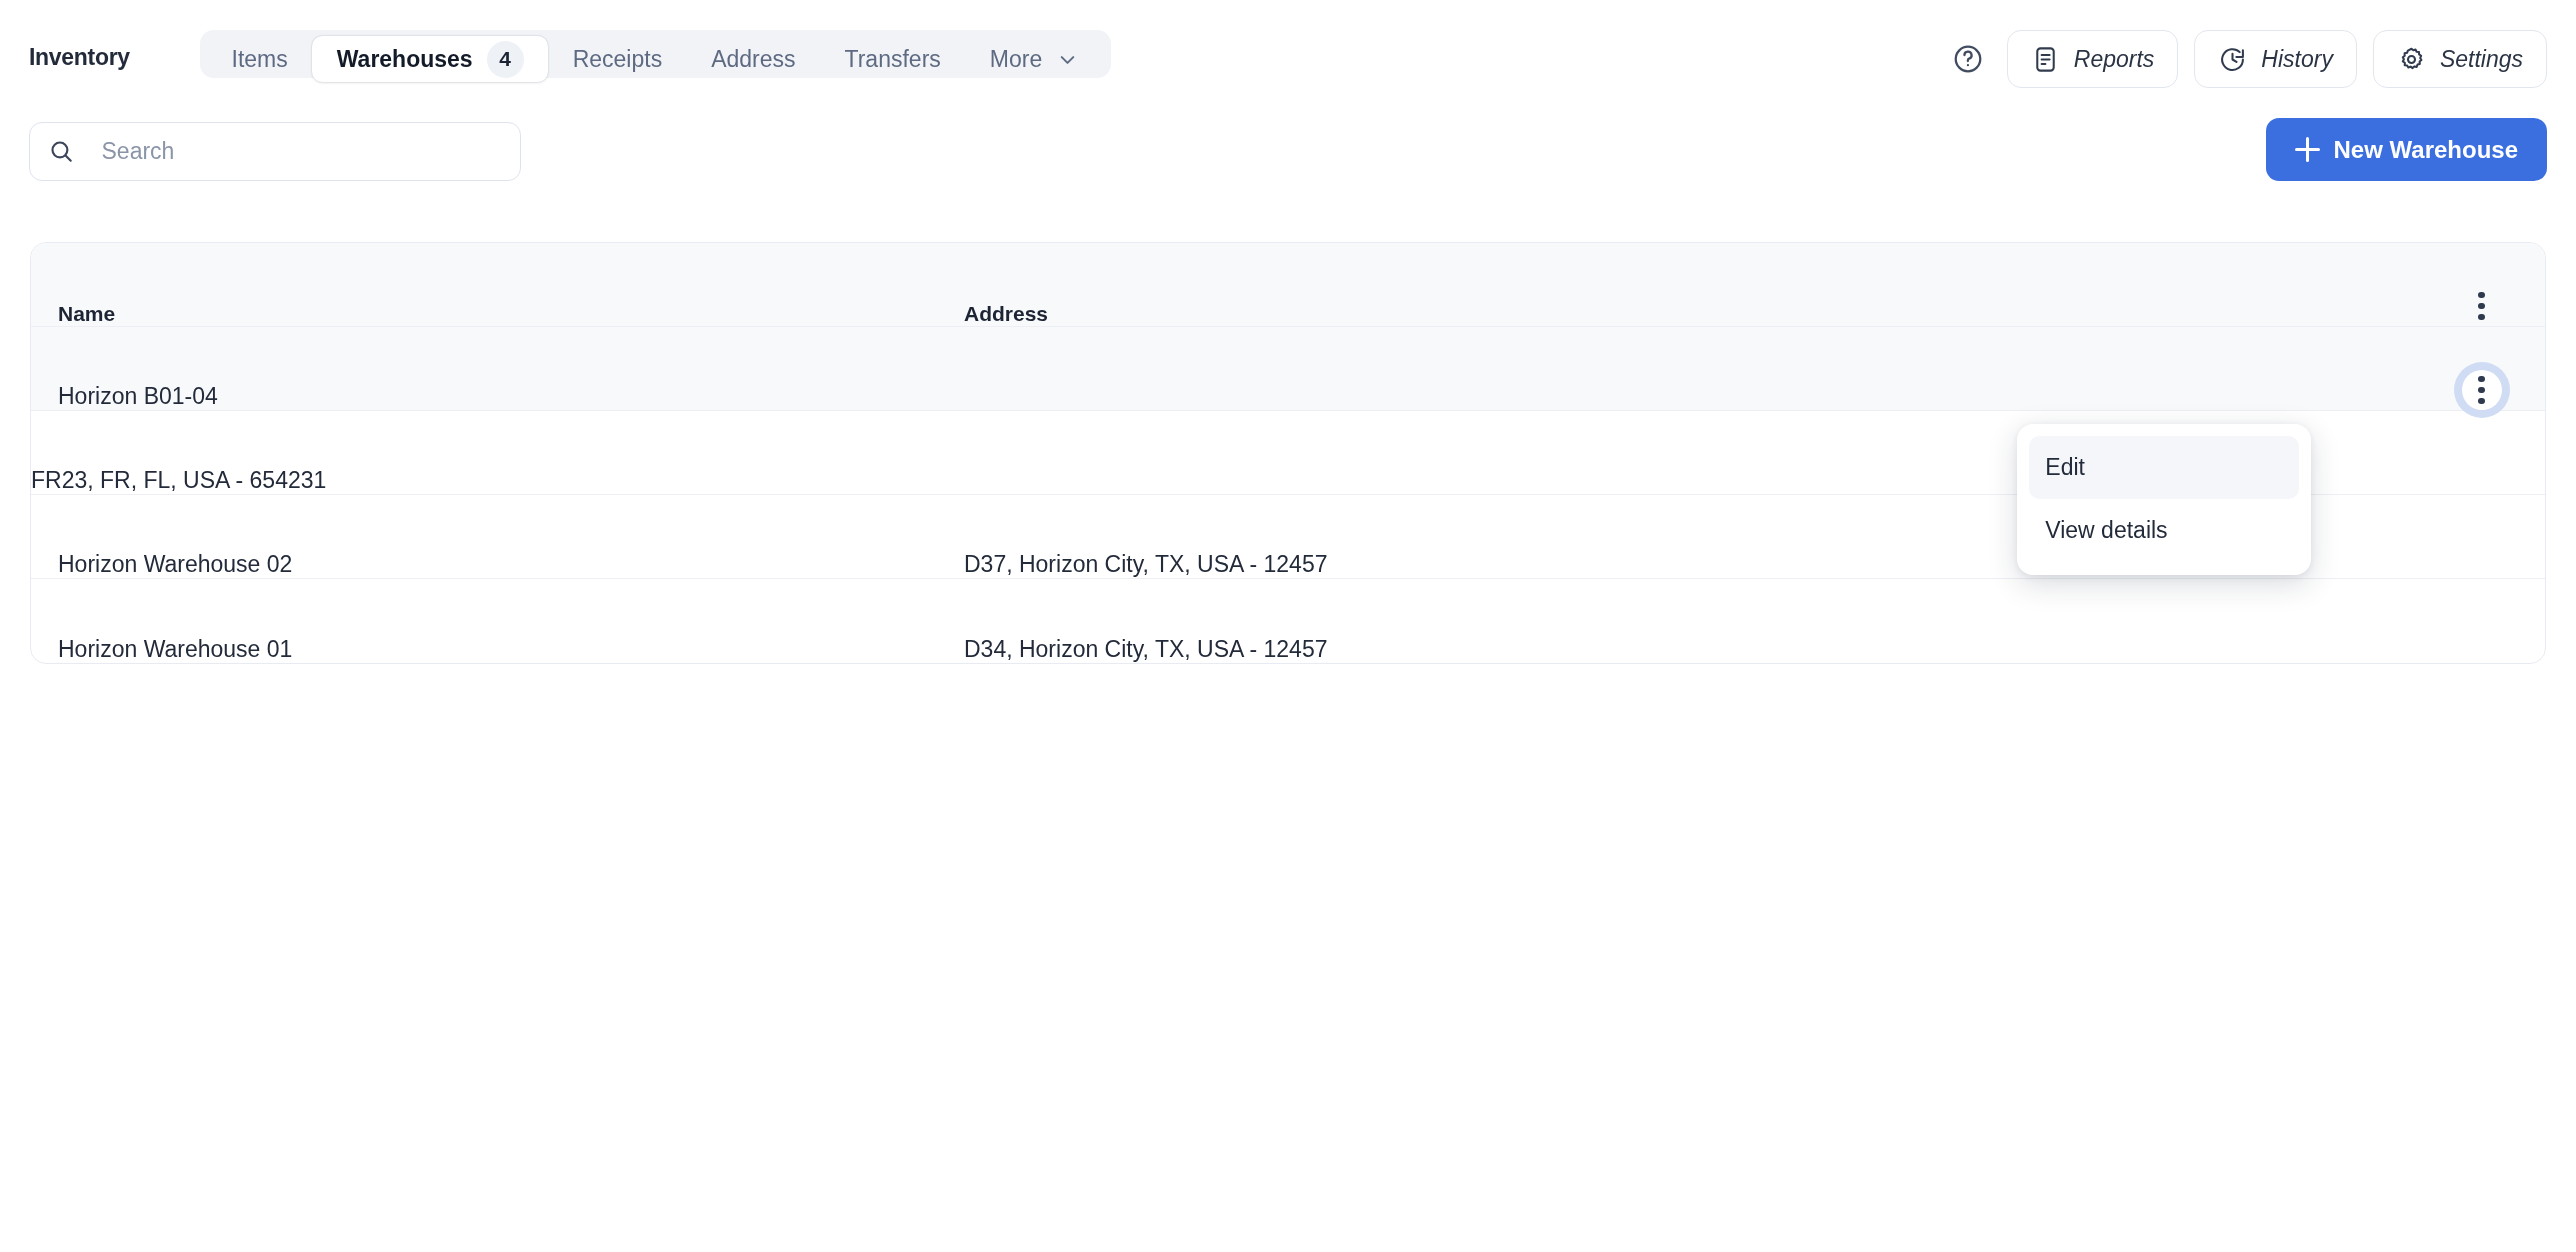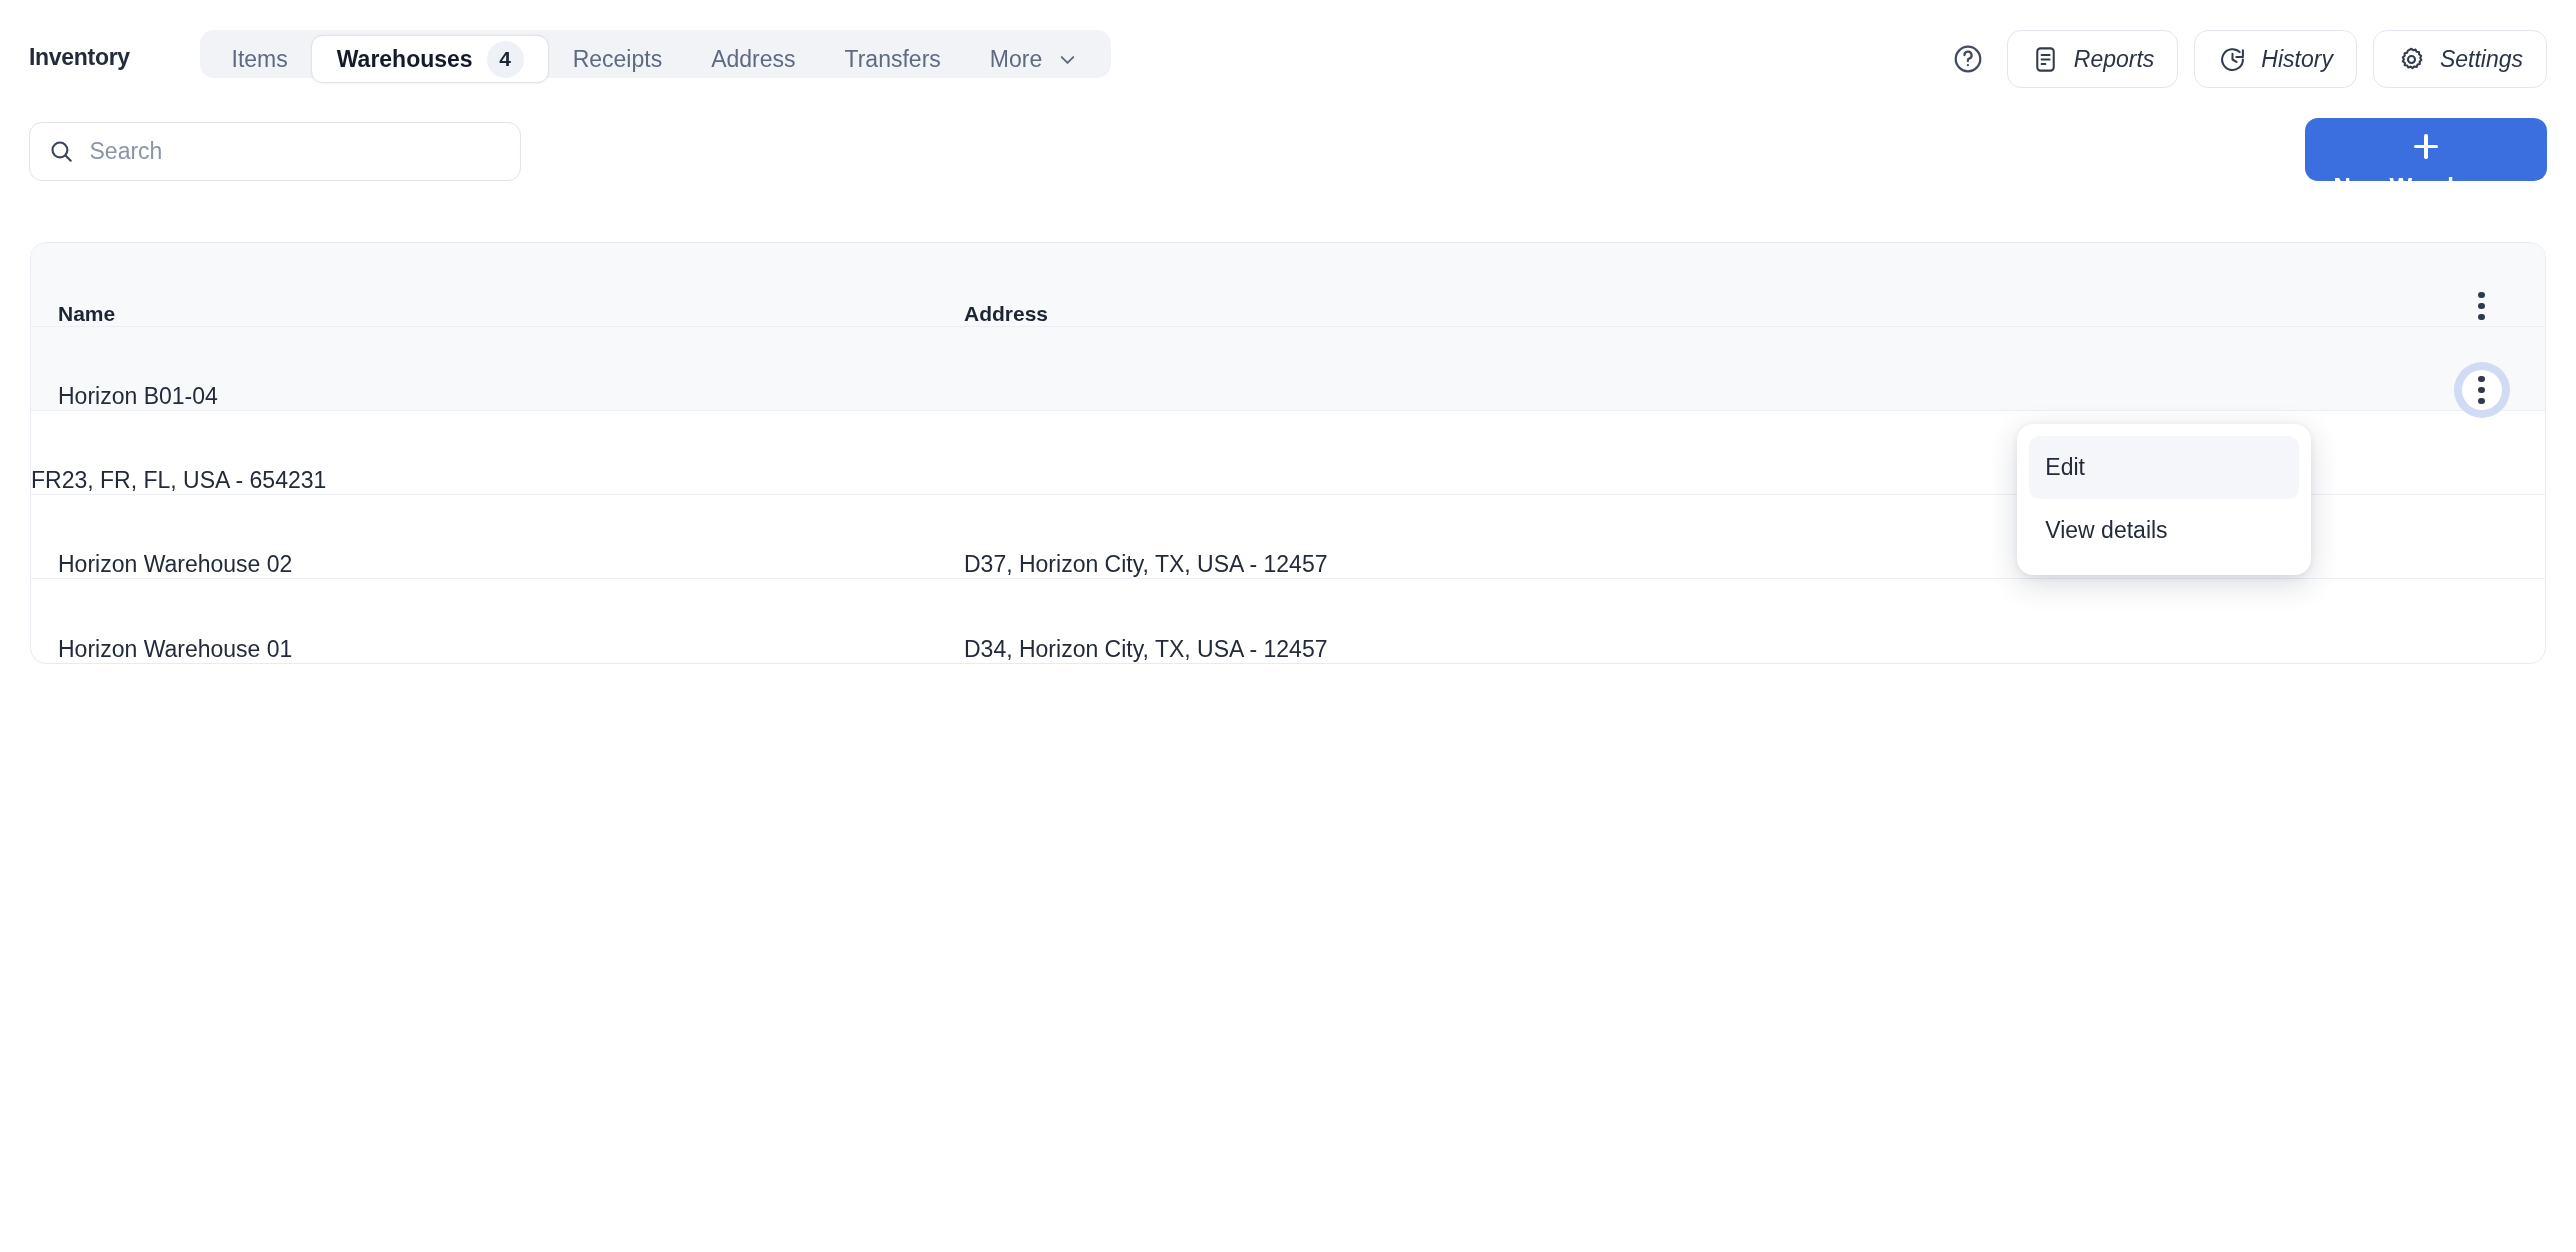--- a/index.html
+++ b/index.html
@@ -117,21 +117,21 @@
   .search-box {
     position: absolute;
     left: 29px; top: 122px;
     width: 492px; height: 59px;
     border: 1.4px solid #dfe3ec;
     border-radius: 13px;
     background: #fff;
     display: flex;
     align-items: center;
     padding: 0 17.5px;
-    gap: 15px;
+    gap: 27px;
     cursor: text;
   }
   .search-input {
     border: none; outline: none; background: transparent;
     font-family: "Liberation Sans", sans-serif;
     font-size: 23px;
     color: #2b3445;
     width: 100%;
     height: 100%;
   }
@@ -141,27 +141,26 @@
     position: absolute;
     right: 29px; top: 118px;
     height: 63px;
     background: #3b6fe0;
     color: #ffffff;
     border: none;
     border-radius: 13px;
     display: flex;
     align-items: center;
     gap: 14px;
-    padding: 16px 29px;
+    padding: 4px 29px;
     font-size: 24px;
     font-weight: bold;
     font-family: "Liberation Sans", sans-serif;
     cursor: pointer;
     white-space: nowrap;
-    flex-direction: column;
   }
   .plus {
     width: 24.5px; height: 24.5px;
     position: relative;
     flex: none;
   }
   .plus::before, .plus::after {
     content: "";
     position: absolute;
     background: #fff;

